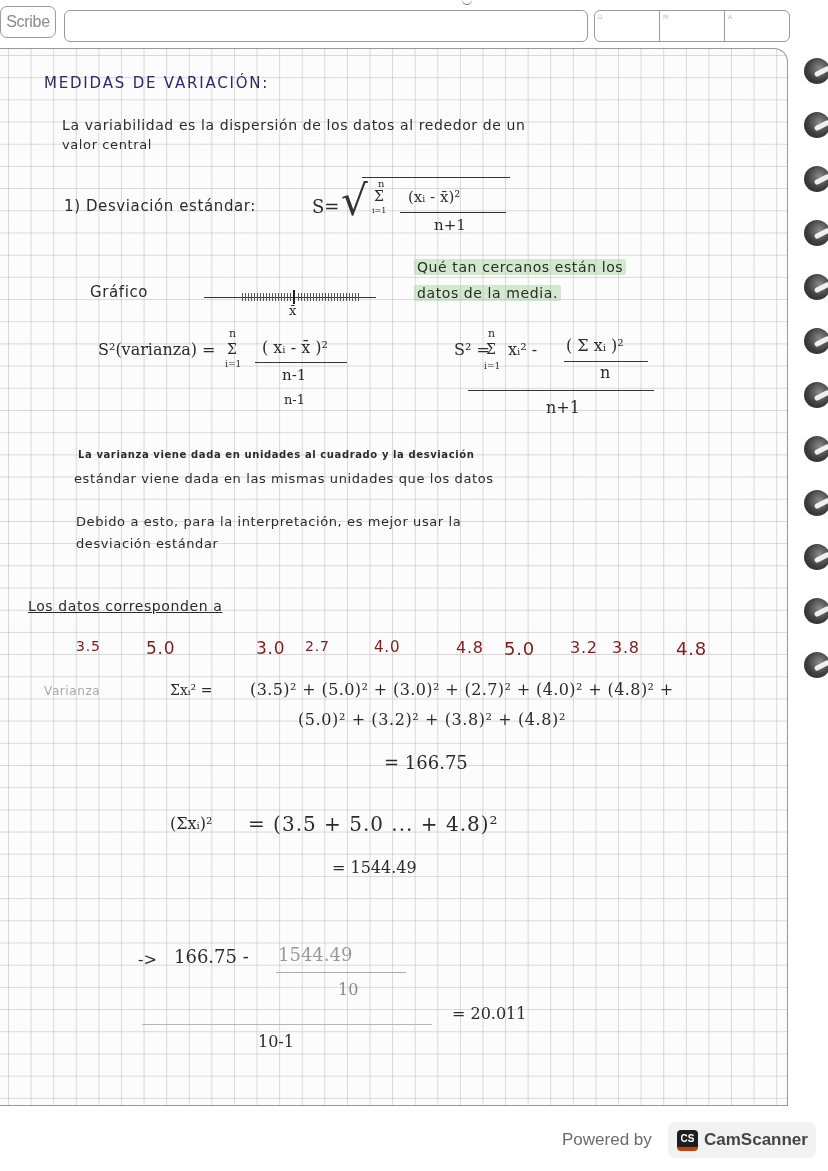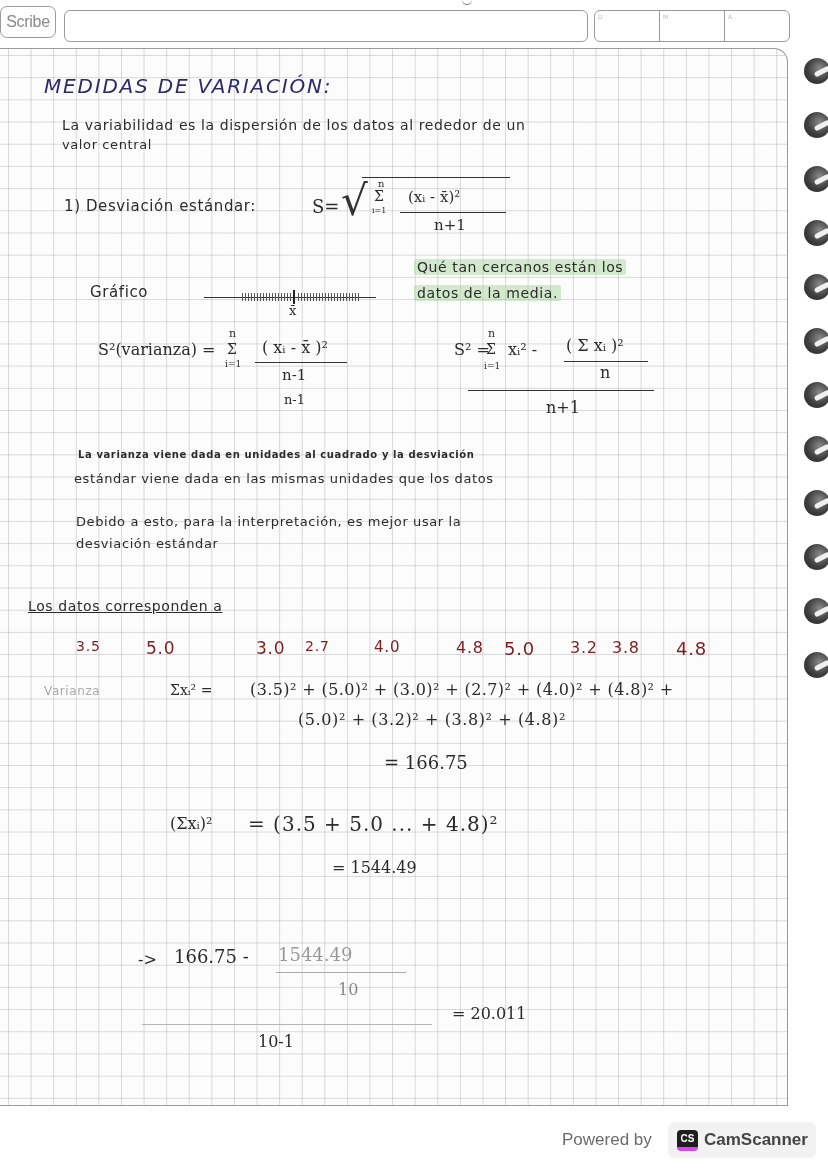--- a/index.html
+++ b/index.html
@@ -47,21 +47,21 @@
     position: absolute; left: 4px; width: 26px; height: 26px; border-radius: 50%;
     background: radial-gradient(circle at 60% 40%, #8a8a8a 0%, #3e3e3e 55%, #262626 100%);
   }
   .ring::after {
     content: ""; position: absolute; left: 10px; top: 11px; width: 16px; height: 5px;
     background: #f0f0f0; transform: rotate(-28deg); border-radius: 3px;
   }
 
   
   .hw { position: absolute; font-family: "DejaVu Sans", sans-serif; color: #2b2b2b; white-space: nowrap; letter-spacing: 0.6px; }
-  .h-title { font-size: 20px; color: #2b2a6a; letter-spacing: 1.8px; font-style: italic; }
+  .h-title { font-size: 15px; color: #2b2a6a; letter-spacing: 1.8px; }
   .body { font-size: 14px; }
   .faint { color: #a9a9a9; }
   .hl { background: rgba(160, 210, 150, 0.45); padding: 0 3px; border-radius: 2px; }
 
   .formula { position: absolute; font-family: "DejaVu Serif", serif; color: #2b2b2b; }
   .frac-line { position: absolute; height: 1.4px; background: #333; }
   .sqrt-bar { position: absolute; height: 1.4px; background: #333; }
 
   
   .numline { position: absolute; left: 204px; top: 297px; width: 172px; height: 1.4px; background: #333; }
@@ -76,21 +76,21 @@
   .footer-text {
     position: absolute; left: 562px; top: 1130px; font-family: "Liberation Sans", sans-serif;
     font-size: 17px; color: #6b6b6b;
   }
   .cs-badge {
     position: absolute; left: 668px; top: 1122px; width: 148px; height: 36px;
     background: #f2f2f2; border-radius: 7px; display: flex; align-items: center; padding-left: 9px;
   }
   .cs-logo {
     width: 21px; height: 21px; border-radius: 4px; background: #1e1e1e;
-    border-bottom: 4px solid #d946ef; color: #fff; font-family: "Liberation Sans", sans-serif;
+    border-bottom: 4px solid #c2410c; color: #fff; font-family: "Liberation Sans", sans-serif;
     font-weight: bold; font-size: 10px; display: flex; align-items: center; justify-content: center;
   }
   .cs-name { margin-left: 6px; font-family: "Liberation Sans", sans-serif; font-size: 17px; color: #444; font-weight: bold; }
 </style>
 </head>
 <body>
 
 <div class="top-mark"></div>
 <div class="brand">Scribe</div>
 <div class="title-box"></div>

